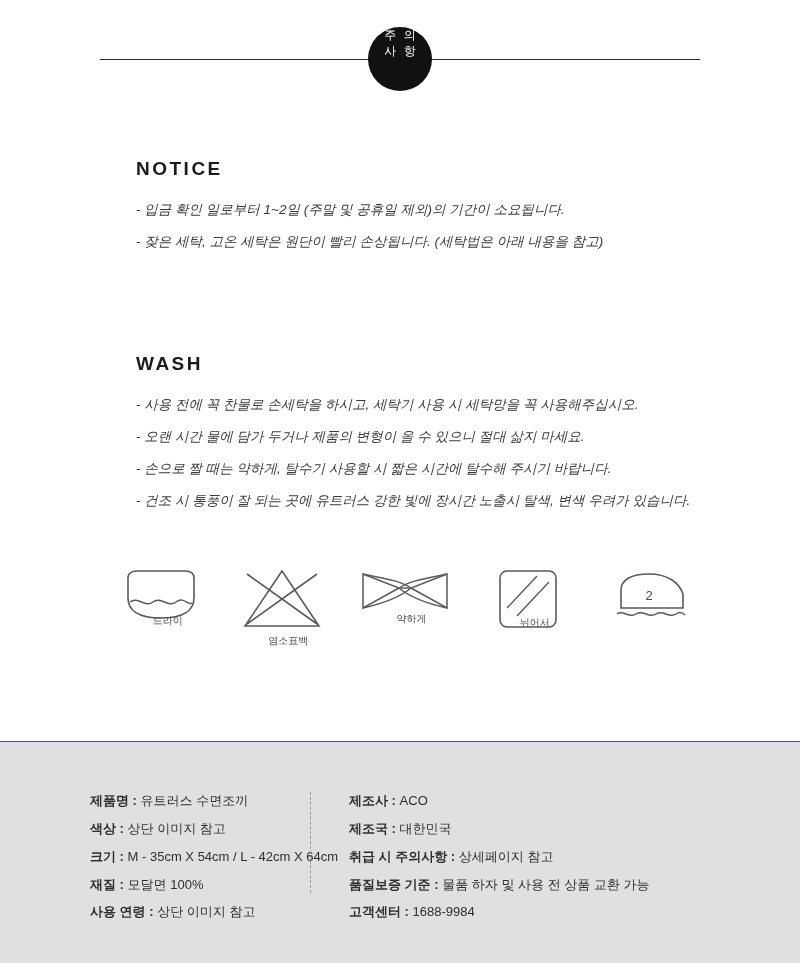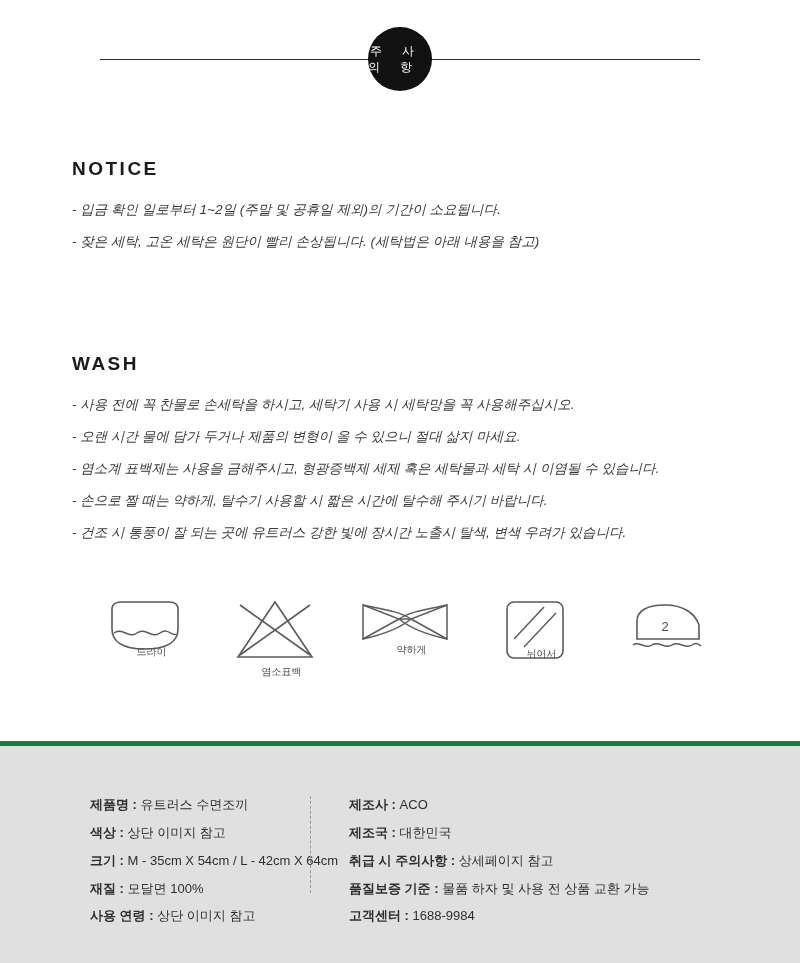--- a/index.html
+++ b/index.html
@@ -33,34 +33,34 @@
   .badge {
     position: absolute;
     left: 50%;
     top: 27px;
     transform: translateX(-50%);
     width: 64px; height: 64px;
     border-radius: 50%;
     background: #111111;
     color: #ffffff;
     display: flex;
-    flex-direction: row;
+    flex-direction: column;
     align-items: center;
-    justify-content: space-between;
+    justify-content: flex-start;
     line-height: 1.35;
   }
   .badge span {
     font-size: 12px;
     letter-spacing: 2px;
     text-indent: 2px;
   }
 
   
   .content {
-    padding: 0 44px;
+    padding: 0 108px;
   }
   .section { margin-top: 0; }
   .section-title {
     font-size: 19px;
     font-weight: bold;
     letter-spacing: 2.5px;
     color: #1b1b1b;
     margin: 0 0 20px 28px;
   }
   .notice-block { margin-top: 38px; }
@@ -106,21 +106,21 @@
     color: #4a4a4a;
   }
 
   
   .spec-panel {
     position: absolute;
     left: 0; right: 0;
     bottom: 0;
     height: 222px;
     background: #e0e0e0;
-    border-top: 5px solid #15803d;
+    border-top: 1px solid #15803d;
   }
   .spec-inner {
     display: flex;
     padding: 48px 0 0 0;
     height: 100%;
   }
   .spec-col {
     padding-top: 2px;
   }
   .spec-col.left  { width: 310px; padding-left: 90px; }
@@ -162,21 +162,20 @@
         <li>- 입금 확인 일로부터 1~2일 (주말 및 공휴일 제외)의 기간이 소요됩니다.</li>
         <li>- 잦은 세탁, 고온 세탁은 원단이 빨리 손상됩니다. (세탁법은 아래 내용을 참고)</li>
       </ul>
     </div>
 
     <div class="section wash-block">
       <h2 class="section-title">WASH</h2>
       <ul class="line-list">
         <li>- 사용 전에 꼭 찬물로 손세탁을 하시고, 세탁기 사용 시 세탁망을 꼭 사용해주십시오.</li>
         <li>- 오랜 시간 물에 담가 두거나 제품의 변형이 올 수 있으니 절대 삶지 마세요.</li>
-        <li>- 염소계 표백제는 사용을 금해주시고, 형광증백제 세제 혹은 세탁물과 세탁 시 이염될 수 있습니다.</li>
         <li>- 손으로 짤 때는 약하게, 탈수기 사용할 시 짧은 시간에 탈수해 주시기 바랍니다.</li>
         <li>- 건조 시 통풍이 잘 되는 곳에 유트러스 강한 빛에 장시간 노출시 탈색, 변색 우려가 있습니다.</li>
       </ul>
 
       <div class="icons-row">
 
         <div class="icon-cell">
           <svg width="78" height="58" viewBox="0 0 78 58">
             <path d="M6 10 C6 5 10 3 15 3 L63 3 C68 3 72 5 72 10 L72 30 C72 42 62 50 39 50 C16 50 6 42 6 30 Z" fill="none" stroke="#5a5a5a" stroke-width="1.6"></path>
             <path d="M8 34 C16 28 23 40 31 34 C39 28 46 40 54 34 C62 28 66 38 70 35" fill="none" stroke="#5a5a5a" stroke-width="1.5"></path>

